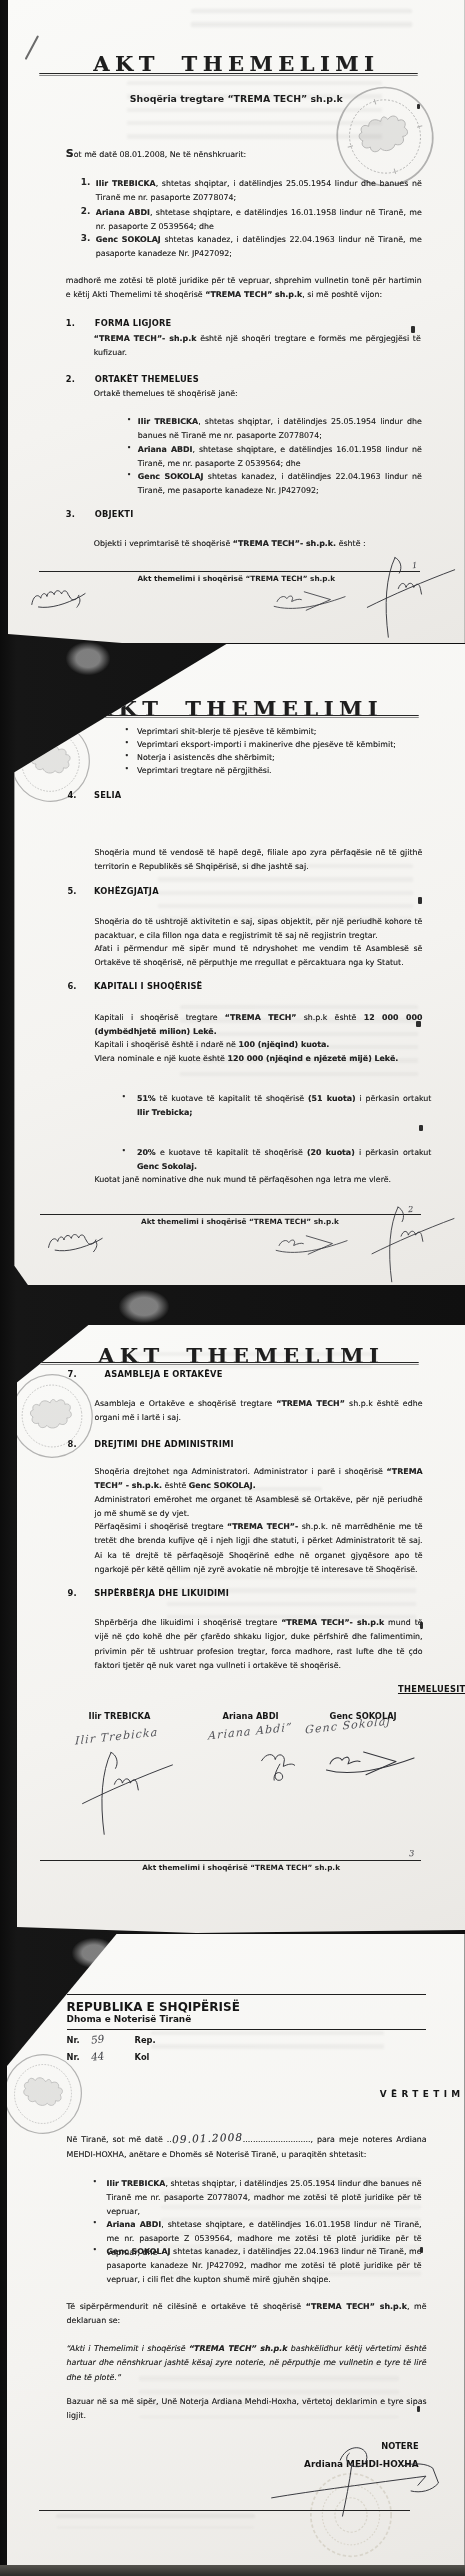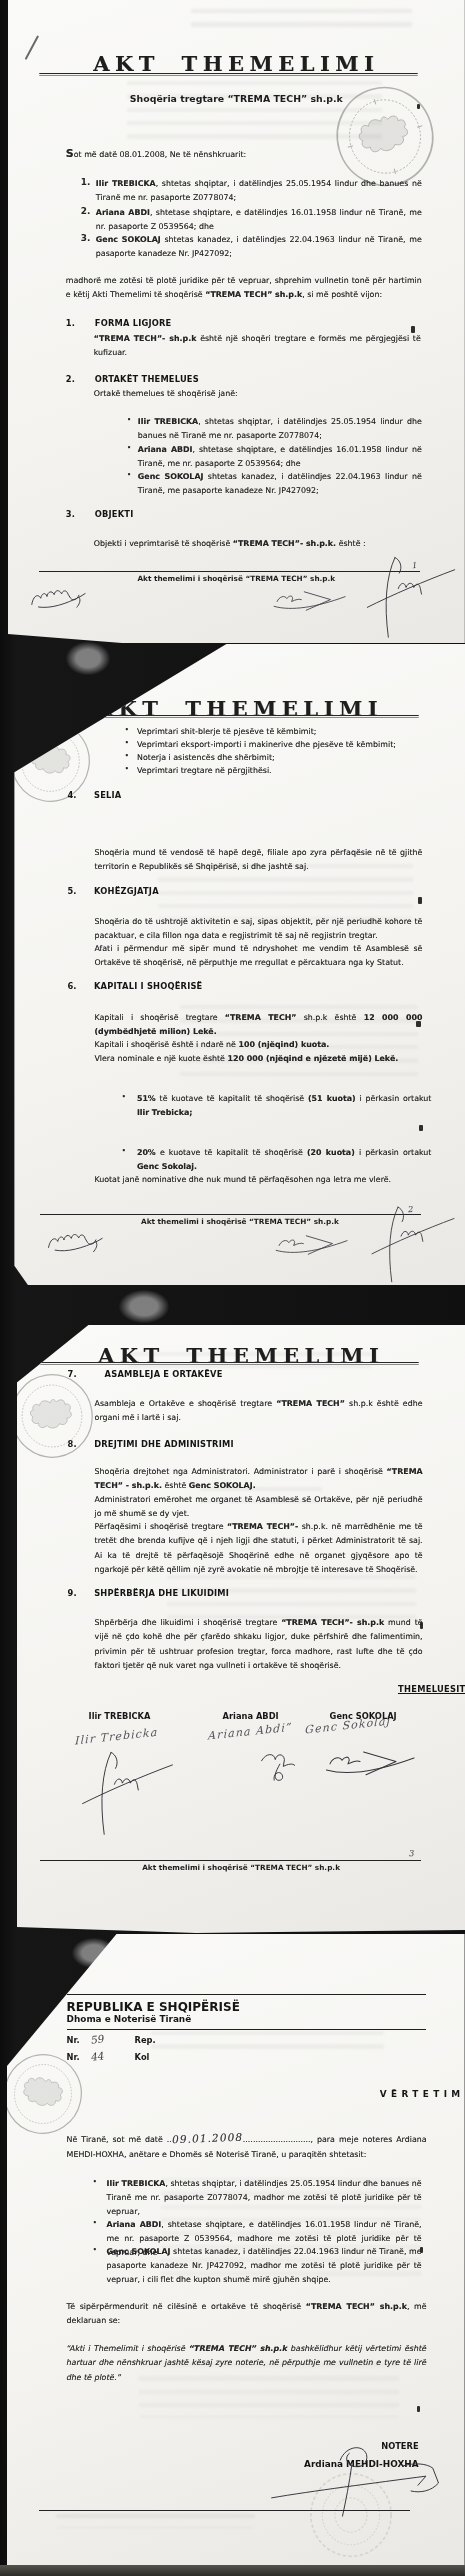--- a/index.html
+++ b/index.html
@@ -383,20 +383,21 @@
       <span class="dot"></span>
       <div class="para btxt" style="position:relative;margin-left:14px;line-height:14px;"><span class="b">Ariana ABDI</span><span>, shtetase shqiptare, e datëlindjes 16.01.1958 lindur në Tiranë,  me nr. pasaporte Z 0539564, madhore me zotësi të plotë juridike për të vepruar, dhe</span></div>
     </div>
     <div class="bullet" style="left:86px;top:311px;width:329px;">
       <span class="dot"></span>
       <div class="para btxt" style="position:relative;margin-left:14px;line-height:14px;"><span class="b">Genc SOKOLAJ</span><span> shtetas kanadez, i datëlindjes 22.04.1963 lindur në Tiranë, me pasaporte kanadeze Nr. JP427092, madhor me zotësi të plotë juridike për të vepruar, i cili flet dhe kupton shumë mirë gjuhën shqipe.</span></div>
     </div>
 
     <div class="para" style="left:60px;top:366px;width:360px;"><span>Të sipërpërmendurit në cilësinë e ortakëve të shoqërisë </span><span class="b">“TREMA TECH” sh.p.k</span><span>, më deklaruan se:</span></div>
     <div class="para" style="left:60px;top:408px;width:360px;"><span class="i">“Akti i Themelimit i shoqërisë </span><span class="b i">“TREMA TECH” sh.p.k</span><span class="i"> bashkëlidhur këtij vërtetimi është hartuar dhe nënshkruar jashtë kësaj zyre noterie, në përputhje me vullnetin e tyre të lirë dhe të plotë.”</span></div>
+    <div class="para" style="left:60px;top:461px;width:360px;">Bazuar në sa më sipër, Unë Noterja Ardiana Mehdi-Hoxha, vërtetoj deklarimin e tyre sipas ligjit.</div>
 
     <div class="right-block" style="left:246px;top:507px;width:166px;">NOTERE</div>
     <div class="right-block" style="left:246px;top:525px;width:166px;font-size:8.9px;">Ardiana MEHDI-HOXHA</div>
 
     <div class="stamp emboss" style="left:301px;top:538px;width:86px;height:86px;opacity:.95;">
       <svg viewBox="0 0 150 150" fill="none">
         <ellipse cx="75" cy="75" rx="70" ry="72" stroke-width="3" stroke-dasharray="6 4"></ellipse>
         <ellipse cx="75" cy="75" rx="50" ry="52" stroke-width="2" stroke-dasharray="3 3"></ellipse>
         <ellipse cx="75" cy="75" rx="28" ry="30" stroke-width="2" stroke-dasharray="4 3"></ellipse>
       </svg>

